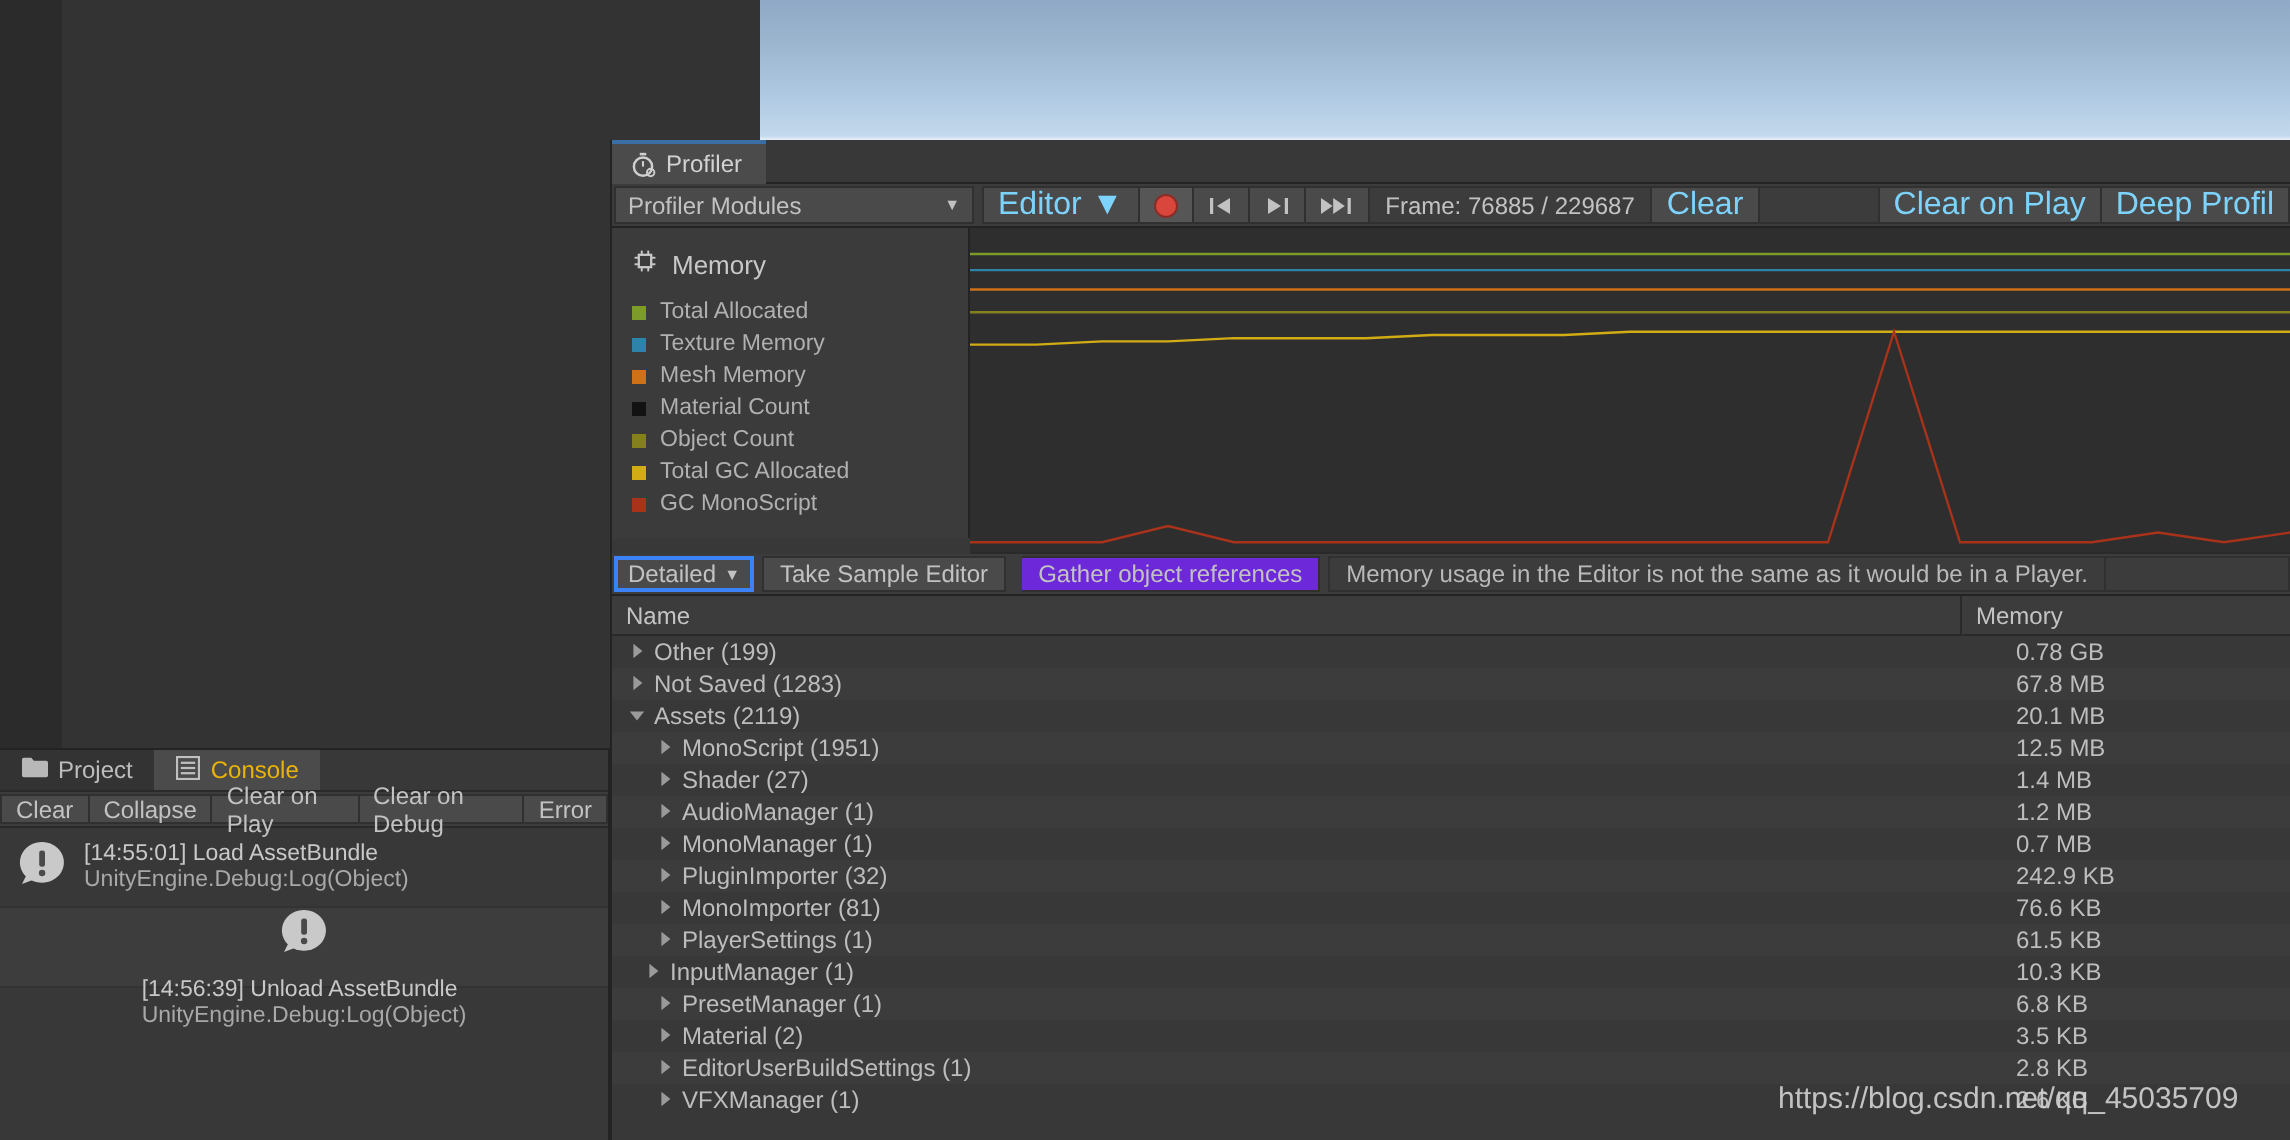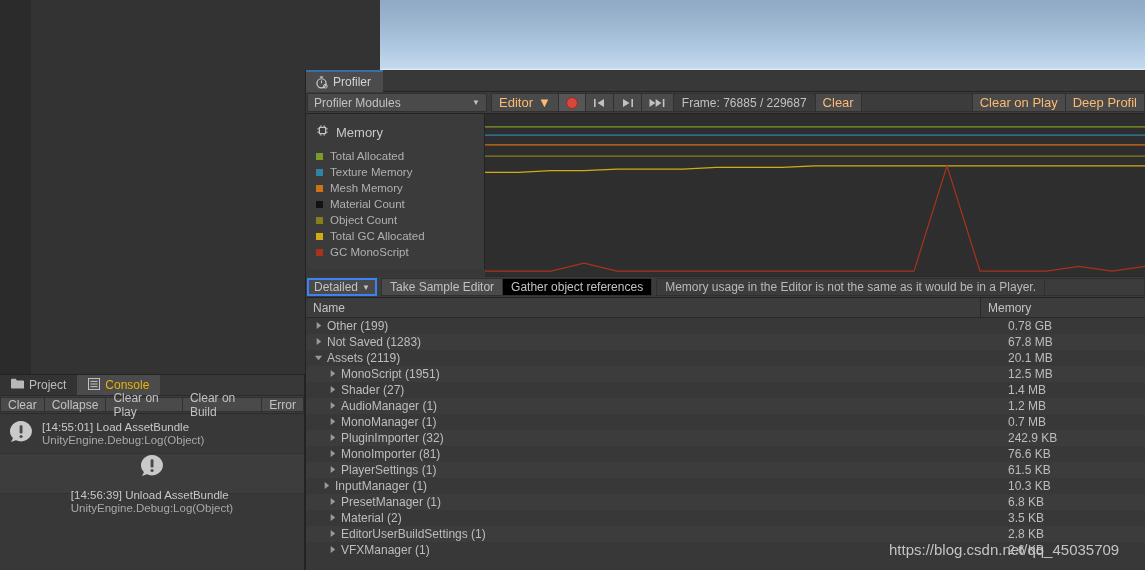--- a/index.html
+++ b/index.html
@@ -33,22 +33,22 @@
     border-top:2px solid #3b6ea5; color:#d2d2d2; font-size:12px; }
   .tab .icoWrap { display:inline-flex; align-items:center; }
 
   .toolbar { height:22px; background:#3c3c3c; display:flex; align-items:stretch;
     border-bottom:1px solid #232323; }
   .tb-dropdown { width:180px; background:#4a4a4a; border:1px solid #303030;
     display:flex; align-items:center; padding:0 6px; color:#c2c2c2;
     justify-content:space-between; font-size:12px; margin:1px 0 1px 1px; }
   .tb-dropdown .caret { font-size:8px; color:#c2c2c2; }
   .tb-btn { background:#4a4a4a; border:1px solid #303030; border-left:none;
-    display:flex; align-items:center; justify-content:center; color:#fdba74;
-    padding:0 7px; font-size:13px; margin:1px 0; }
+    display:flex; align-items:center; justify-content:center; color:#7dd3fc;
+    padding:0 7px; font-size:16px; margin:1px 0; }
   .tb-btn.first { border-left:1px solid #303030; margin-left:4px; }
   .tb-btn.on { background:#565656; }
   .rec-dot { width:12px; height:12px; border-radius:50%; background:#d9463b;
     border:1px solid #8d2c24; }
   .frame-field { background:#3c3c3c; border:1px solid #303030; border-left:none;
     display:flex; align-items:center; padding:0 8px; color:#c2c2c2; margin:1px 0; }
   .tb-gap { background:#3c3c3c; border:1px solid #303030; border-left:none; margin:1px 0; flex:1; }
 
   
   .chart-area { position:relative; height:163px; background:#383838; display:flex; }
@@ -63,21 +63,21 @@
   .legend-foot { position:absolute; left:0; bottom:0; width:179px; height:8px; background:#383838; }
 
   
   .detail-tb { height:21px; background:#3c3c3c; display:flex; align-items:stretch;
     border-bottom:1px solid #232323; padding:1px 0; }
   .dt-dropdown { width:70px; background:#4a4a4a; border:2px solid #3b82f6;
     display:flex; align-items:center; justify-content:space-between;
     padding:0 5px; color:#c2c2c2; margin-left:1px; font-size:12px; }
   .dt-btn { background:#4a4a4a; border:1px solid #303030; display:flex;
     align-items:center; padding:0 8px; color:#c2c2c2; margin-left:4px; font-size:12px; }
-  .dt-btn.active { background:#000000; margin-left:0; border-left:none; }
+  .dt-btn.active { background:#6d28d9; margin-left:8px; border-left:none; }
   .dt-note { background:#3c3c3c; border:1px solid #303030; display:flex;
     align-items:center; padding:0 8px; color:#b9b9b9; margin-left:4px; font-size:12px; }
   .dt-tail { flex:1; background:#3c3c3c; border:1px solid #303030; border-left:none; }
 
   
   .table-head { height:20px; background:#3c3c3c; display:flex;
     border-bottom:1px solid #2a2a2a; }
   .th { display:flex; align-items:center; padding-left:7px; color:#c4c4c4;
     font-size:12px; border-right:1px solid #2a2a2a; }
   .th.name { width:675px; }
@@ -433,21 +433,21 @@
         <div class="c-btn first">
           <span>Clear</span>
         </div>
         <div class="c-btn">
           <span>Collapse</span>
         </div>
         <div class="c-btn">
           <span>Clear on Play</span>
         </div>
         <div class="c-btn">
-          <span>Clear on Build</span>
+          <span>Clear on Debug</span>
         </div>
         <div class="c-btn">
           <span>Error</span>
         </div>
       </div>
     <div id="console-messages">
         <div class="c-msg">
           <span><svg width="26" height="24" viewBox="0 0 26 24">
               <path d="M13 1 A11 10.2 0 1 1 12.9 1 Z" fill="#c9c9c9"></path>
               <path d="M6 16 L3 22 L11 19 Z" fill="#c9c9c9"></path>

